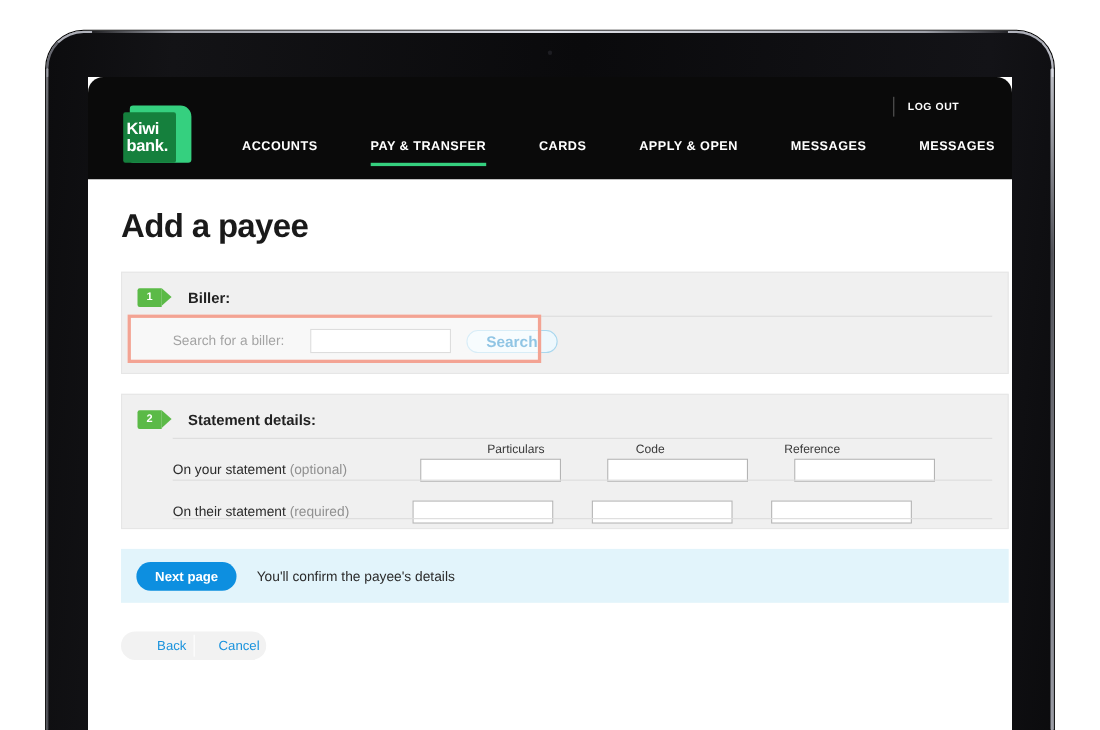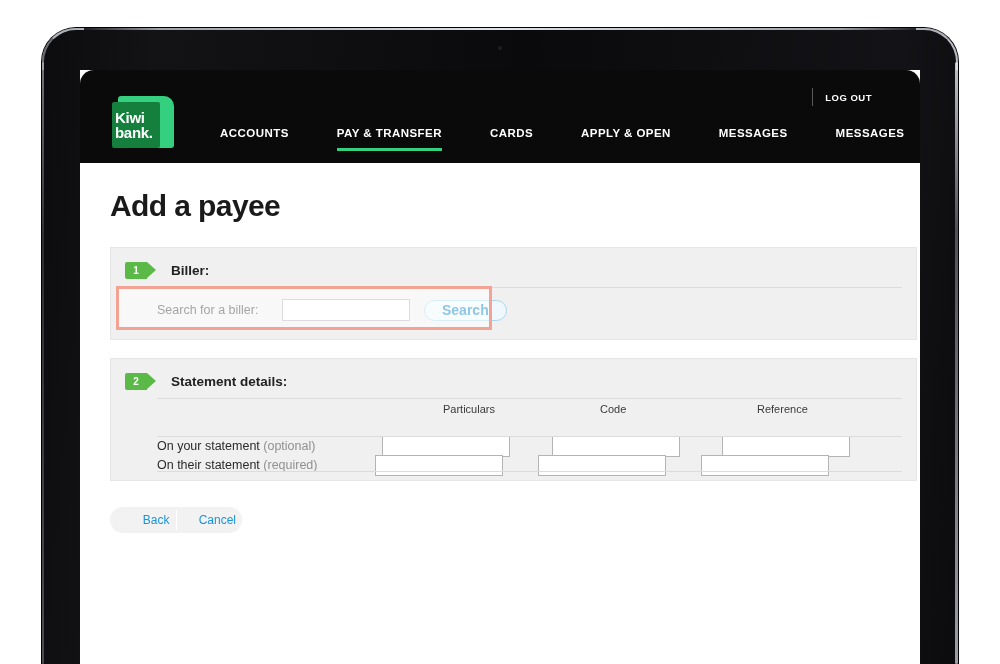--- a/index.html
+++ b/index.html
@@ -293,36 +293,35 @@
     background: rgba(255,255,255,0.55);
     pointer-events: none;
   }
 
   
   .col-heads {
     position: absolute;
     top: 44px;
     left: 332px;
     display: flex;
-    gap: 22px;
   }
   .col-head {
     font-size: 11px;
     color: #3a3a3a;
     width: 135px;
   }
   .stmt-row {
     position: absolute;
     left: 46px;
     right: 14px;
     height: 32px;
     display: flex;
     align-items: center;
   }
-  #stmt-row-your { top: 71px; gap: 35px; }
+  #stmt-row-your { top: 52px; gap: 35px; }
   #stmt-row-their { top: 90px; gap: 28px; }
   .stmt-label {
     width: 190px;
     font-size: 12.5px;
     color: #2b2b2b;
   }
   .stmt-label .muted { color: #909090; }
   .stmt-input {
     box-sizing: border-box;
     width: 128px;
@@ -478,20 +477,24 @@
           <span>On their statement</span><span class="muted"> (required)</span>
         </div>
         <input class="stmt-input" type="text" style="">
         <input class="stmt-input" type="text" style="">
         <input class="stmt-input" type="text" style="">
       </div>
 
       <div class="hrule" style="top:112px;"></div>
     </div>
 
+    <div id="next-strip">
+      <button class="btn-next">Next page</button>
+      <div class="next-note">You'll confirm the payee's details</div>
+    </div>
 
     <div id="bottom-actions">
       <button class="btn-ghost">Back</button>
       <div class="ghost-divider"></div>
       <button class="btn-ghost">Cancel</button>
     </div>
 
   </div>
 </div>
 

